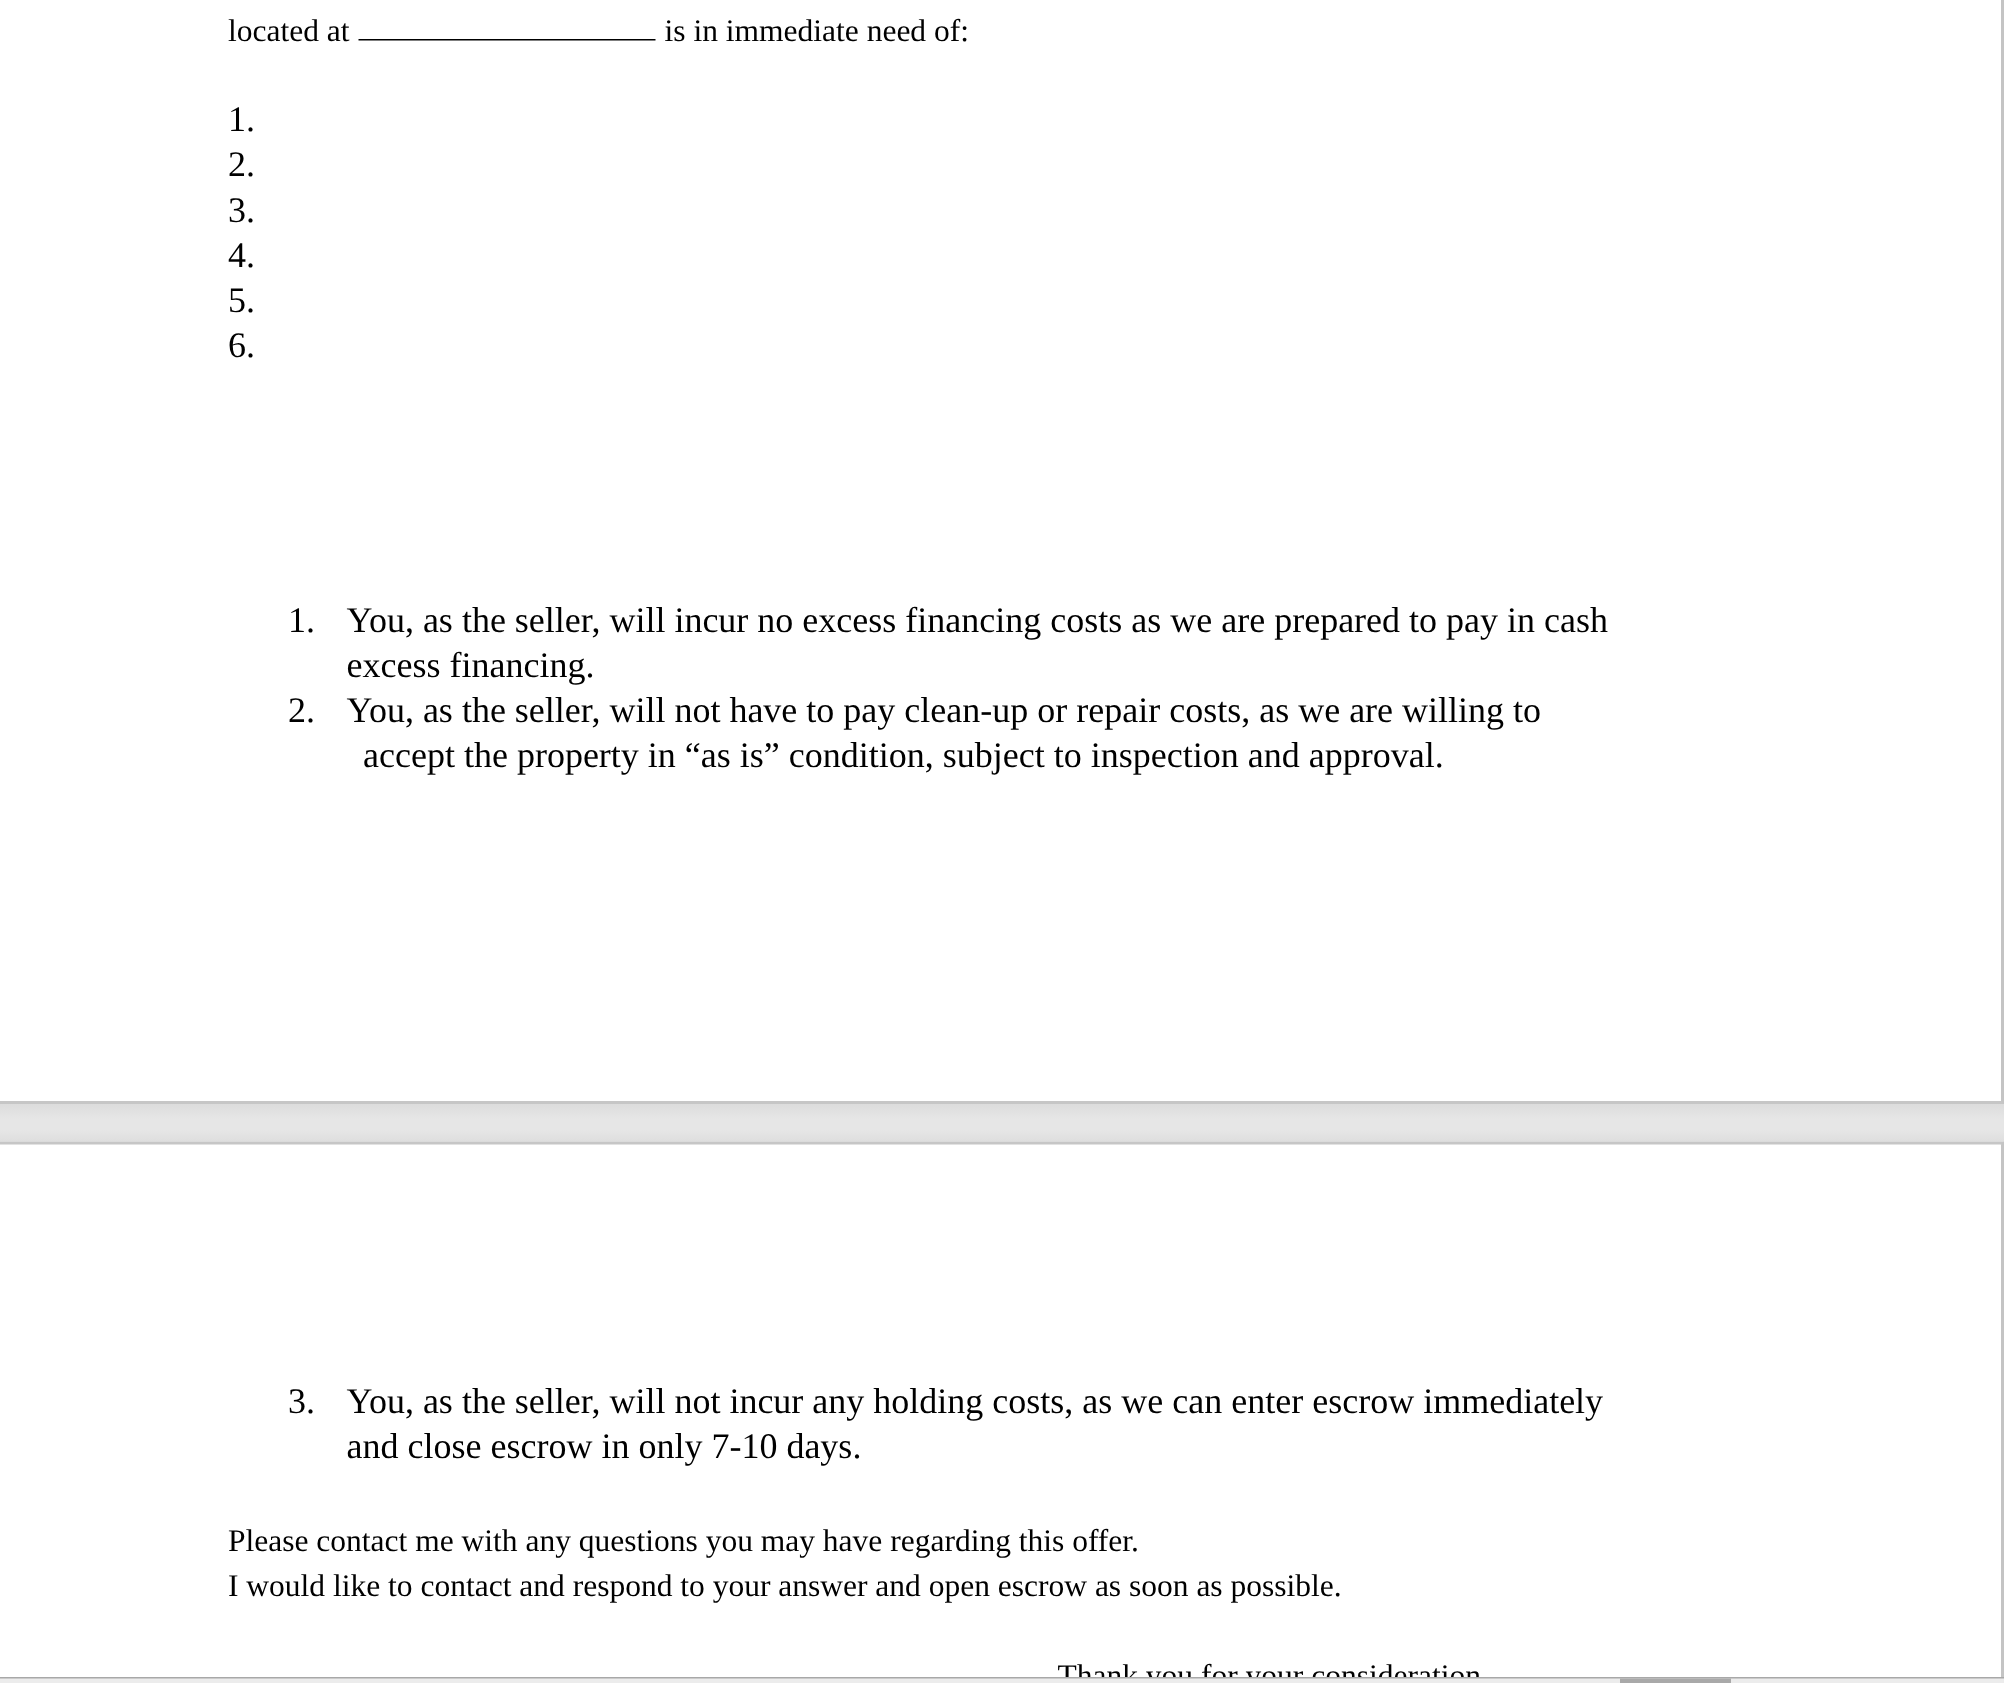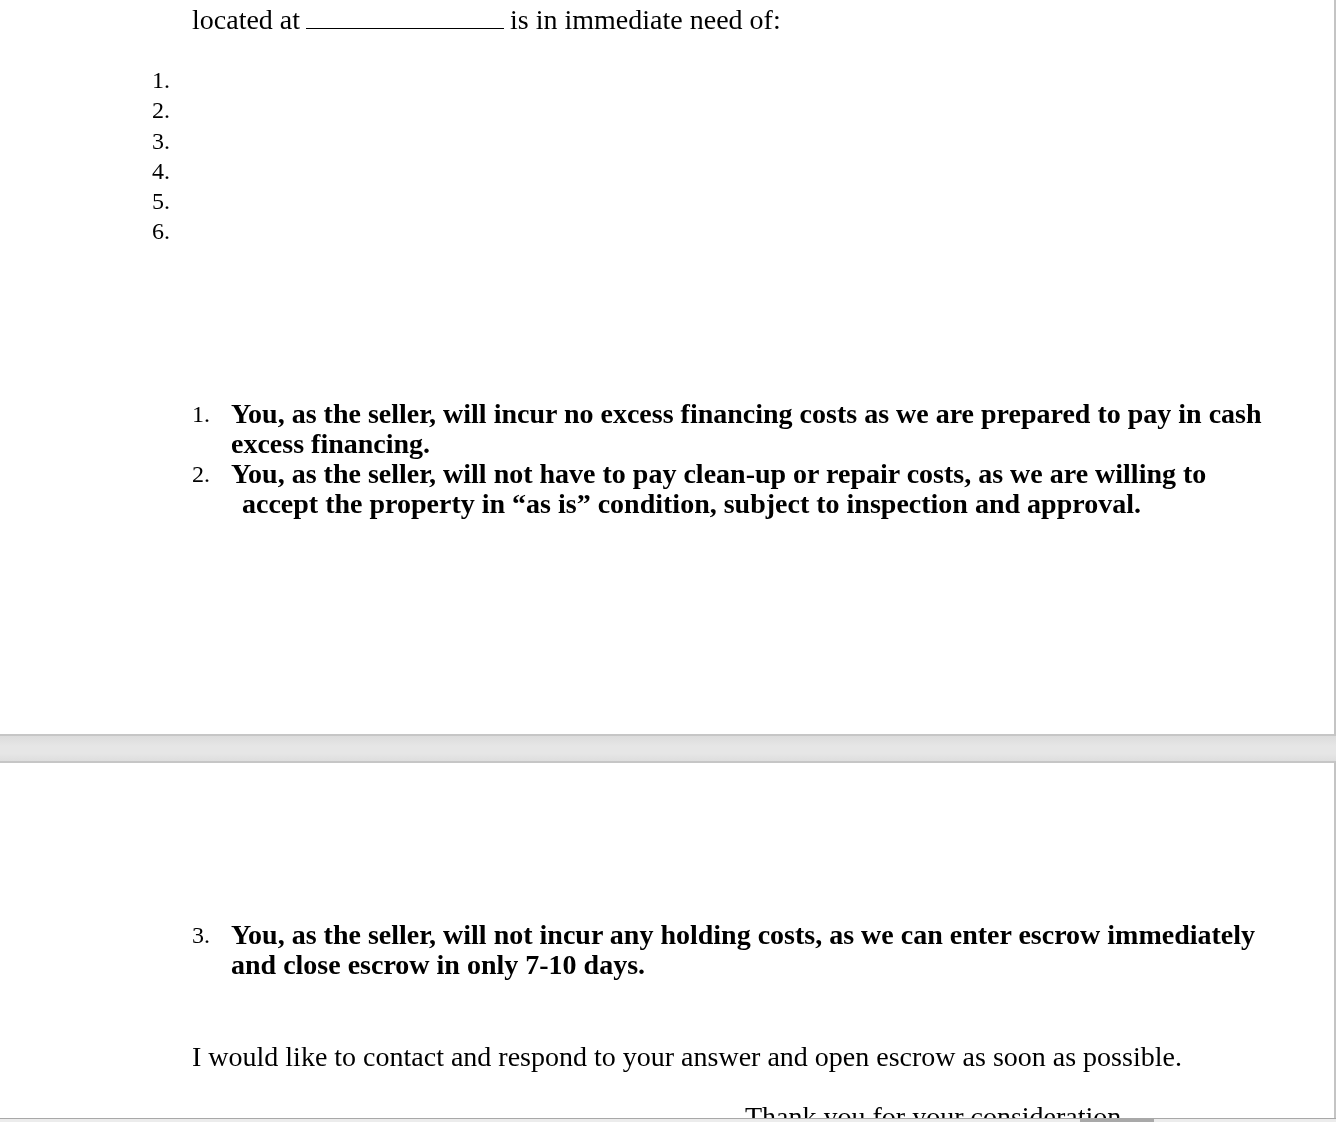--- a/index.html
+++ b/index.html
@@ -36,44 +36,42 @@
   .gap {
     position: absolute;
     left: 0;
     top: 736px;
     width: 1336px;
     height: 25px;
     background: linear-gradient(#dcdcdc, #e6e6e6 40%, #e6e6e6 70%, #dedede);
   }
   .line {
     position: absolute;
-    font-size: 28px;
+    font-size: 21px;
     line-height: 30px;
     white-space: nowrap;
-    margin-left: 40px;
   }
   .blank {
     display: inline-block;
     width: 198px;
     border-bottom: 1.5px solid #000;
     height: 20px;
     vertical-align: baseline;
     margin: 0 6px 0 6px;
   }
   .num {
     position: absolute;
     font-size: 24px;
     line-height: 30px;
   }
   .item-text {
     position: absolute;
-    font-size: 28px;
+    font-size: 24px;
     line-height: 30px;
     white-space: nowrap;
-    font-weight: bold;
   }
   .cut-top {
     position: absolute;
     top: -24px;
     left: 152px;
     font-size: 24px;
     line-height: 30px;
     white-space: nowrap;
     color: #000;
   }
@@ -131,20 +129,21 @@
 
 <div class="gap"></div>
 
 <div class="page" id="page2">
   <div>
     <div class="num" style="top:157px; left:192px;">3.</div>
     <div class="item-text" style="top:157px; left:231px;">You, as the seller, will not incur any holding costs, as we can enter escrow immediately</div>
     <div class="item-text" style="top:187px; left:231px;text-align:center;">and close escrow in only 7-10 days.</div>
   </div>
 
+  <div class="line" style="top:249px; left:152px;">Please contact me with any questions you may have regarding this offer.</div>
   <div class="line" style="top:279px; left:152px;">I would like to contact and respond to your answer and open escrow as soon as possible.</div>
 
   <div class="line" style="top:339px; left:705px;">Thank you for your consideration.</div>
 </div>
 
 <div class="hscroll">
   <div class="hscroll-thumb"></div>
 </div>
 
 </body></html>

